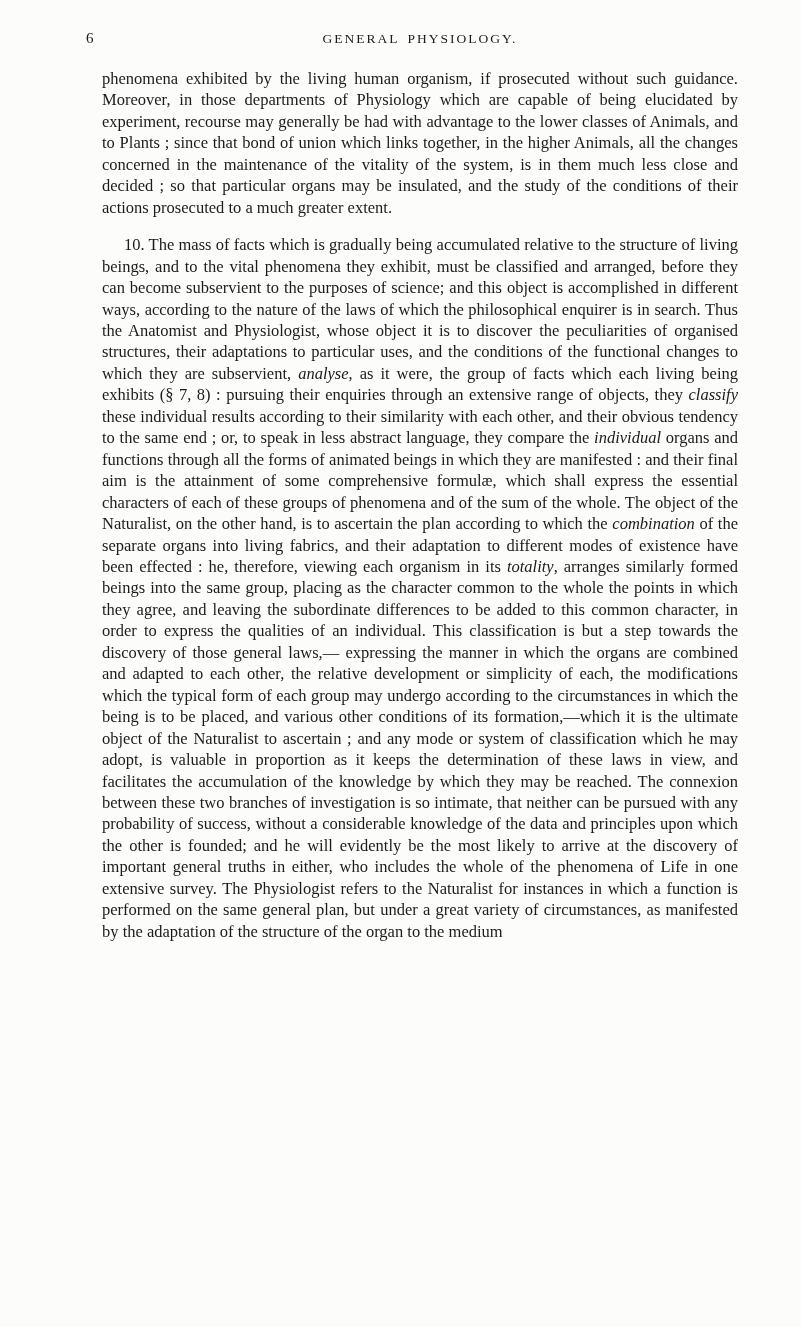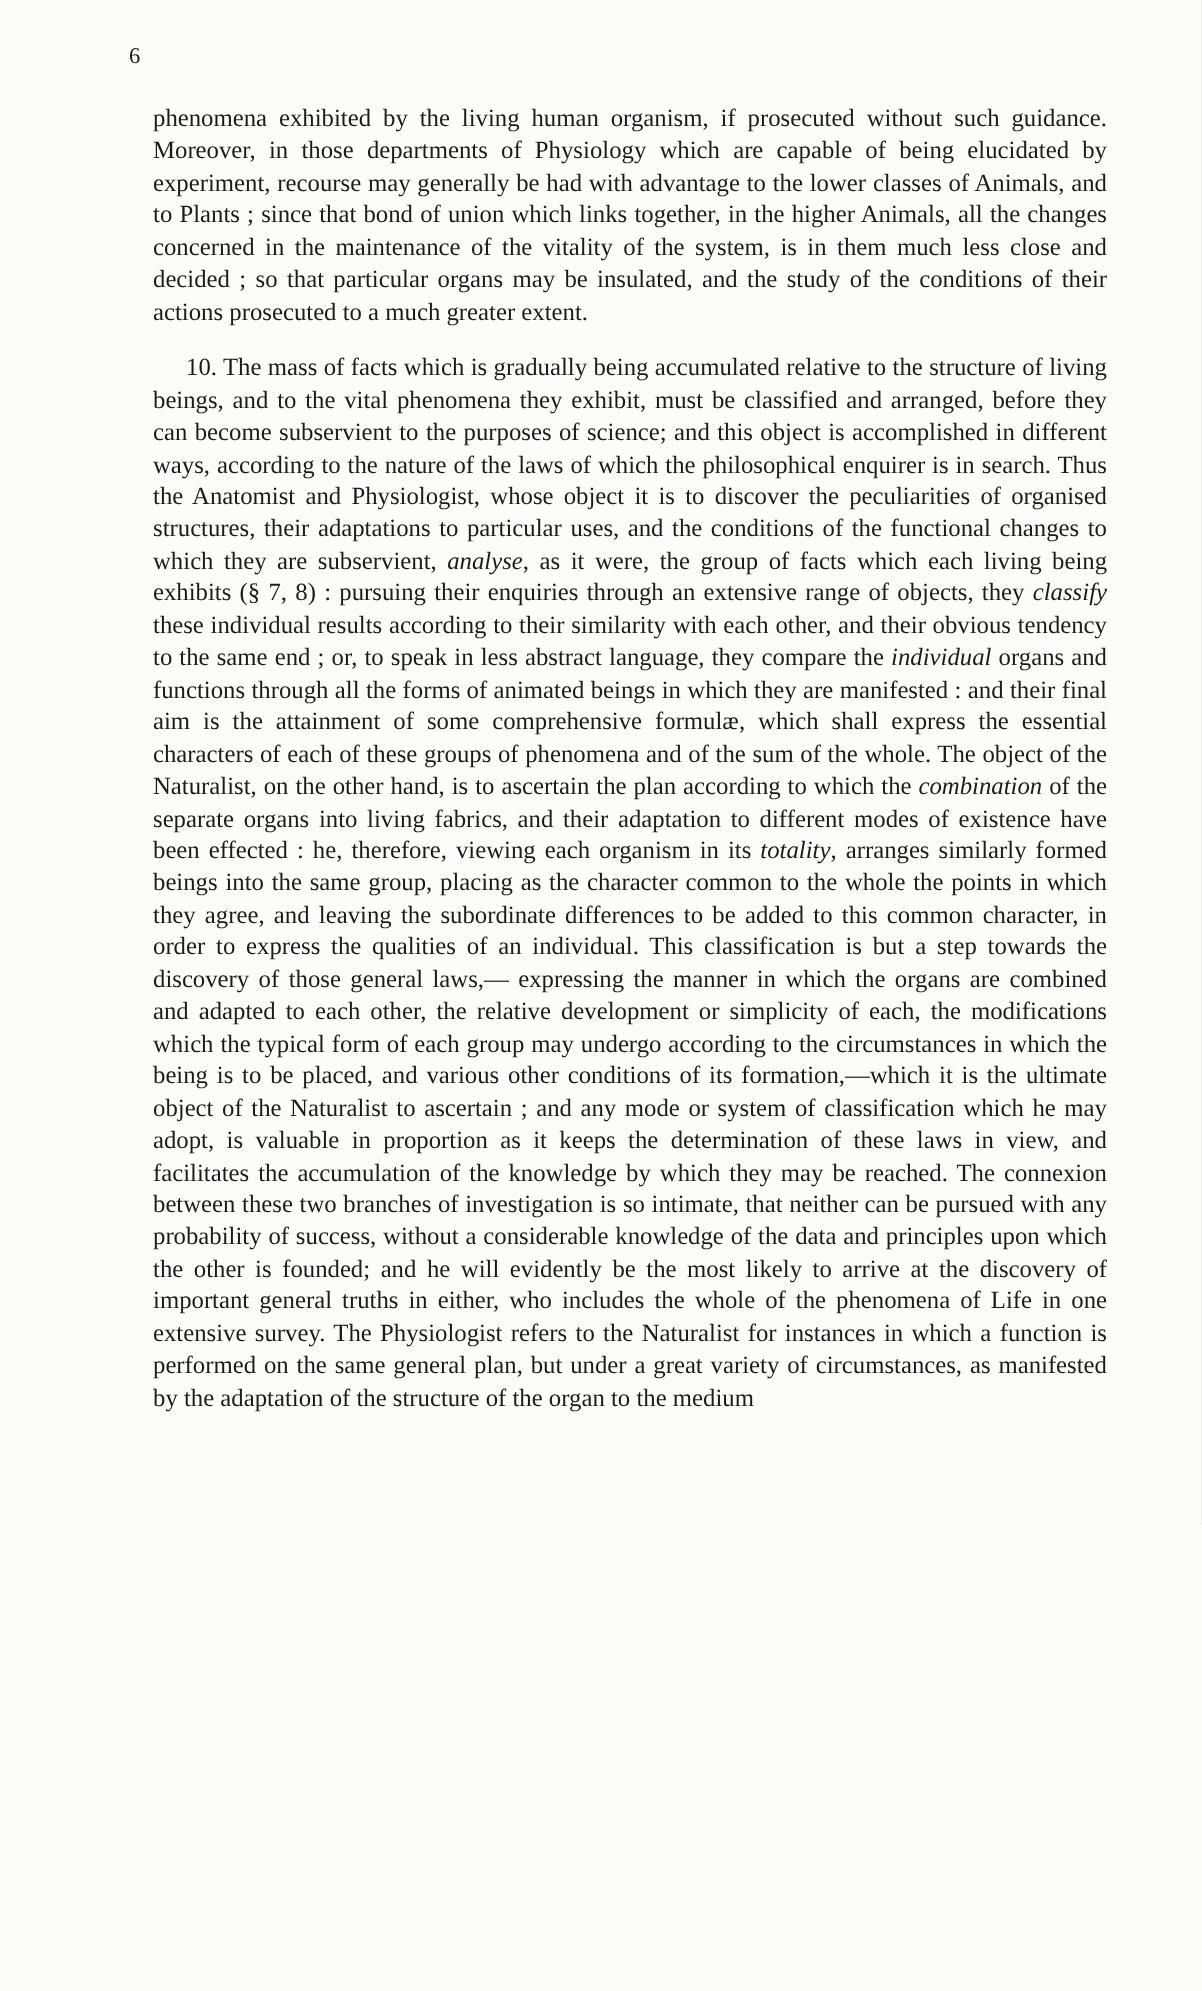--- a/index.html
+++ b/index.html
@@ -54,18 +54,19 @@
   .text-block em {
     font-style: italic;
   }
 </style>
 </head>
 <body>
 
 <div class="page">
   <div class="page-header">
     <span class="page-number">6</span>
+    <span class="running-title">GENERAL PHYSIOLOGY.</span>
   </div>
   <div class="text-block">
       <p class=""><span>phenomena exhibited by the living human organism, if prosecuted without such guidance. Moreover, in those departments of Physiology which are capable of being elucidated by experiment, recourse may generally be had with advantage to the lower classes of Animals, and to Plants ; since that bond of union which links together, in the higher Animals, all the changes concerned in the maintenance of the vitality of the system, is in them much less close and decided ; so that particular organs may be insulated, and the study of the conditions of their actions prosecuted to a much greater extent.</span></p>
       <p class="indent"><span>10. The mass of facts which is gradually being accumulated relative to the structure of living beings, and to the vital phenomena they exhibit, must be classified and arranged, before they can become subservient to the purposes of science; and this object is accomplished in different ways, according to the nature of the laws of which the philosophical enquirer is in search. Thus the Anatomist and Physiologist, whose object it is to discover the peculiarities of organised structures, their adaptations to particular uses, and the conditions of the functional changes to which they are subservient, </span><em>analyse</em><span>, as it were, the group of facts which each living being exhibits (§ 7, 8) : pursuing their enquiries through an extensive range of objects, they </span><em>classify</em><span> these individual results according to their similarity with each other, and their obvious tendency to the same end ; or, to speak in less abstract language, they compare the </span><em>individual</em><span> organs and functions through all the forms of animated beings in which they are manifested : and their final aim is the attainment of some comprehensive formulæ, which shall express the essential characters of each of these groups of phenomena and of the sum of the whole. The object of the Naturalist, on the other hand, is to ascertain the plan according to which the </span><em>combination</em><span> of the separate organs into living fabrics, and their adaptation to different modes of existence have been effected : he, therefore, viewing each organism in its </span><em>totality</em><span>, arranges similarly formed beings into the same group, placing as the character common to the whole the points in which they agree, and leaving the subordinate differences to be added to this common character, in order to express the qualities of an individual. This classification is but a step towards the discovery of those general laws,— expressing the manner in which the organs are combined and adapted to each other, the relative development or simplicity of each, the modifications which the typical form of each group may undergo according to the circumstances in which the being is to be placed, and various other conditions of its formation,—which it is the ultimate object of the Naturalist to ascertain ; and any mode or system of classification which he may adopt, is valuable in proportion as it keeps the determination of these laws in view, and facilitates the accumulation of the knowledge by which they may be reached. The connexion between these two branches of investigation is so intimate, that neither can be pursued with any probability of success, without a considerable knowledge of the data and principles upon which the other is founded; and he will evidently be the most likely to arrive at the discovery of important general truths in either, who includes the whole of the phenomena of Life in one extensive survey. The Physiologist refers to the Naturalist for instances in which a function is performed on the same general plan, but under a great variety of circumstances, as manifested by the adaptation of the structure of the organ to the medium</span></p>
     </div>
 </div>
 
 </body></html>

